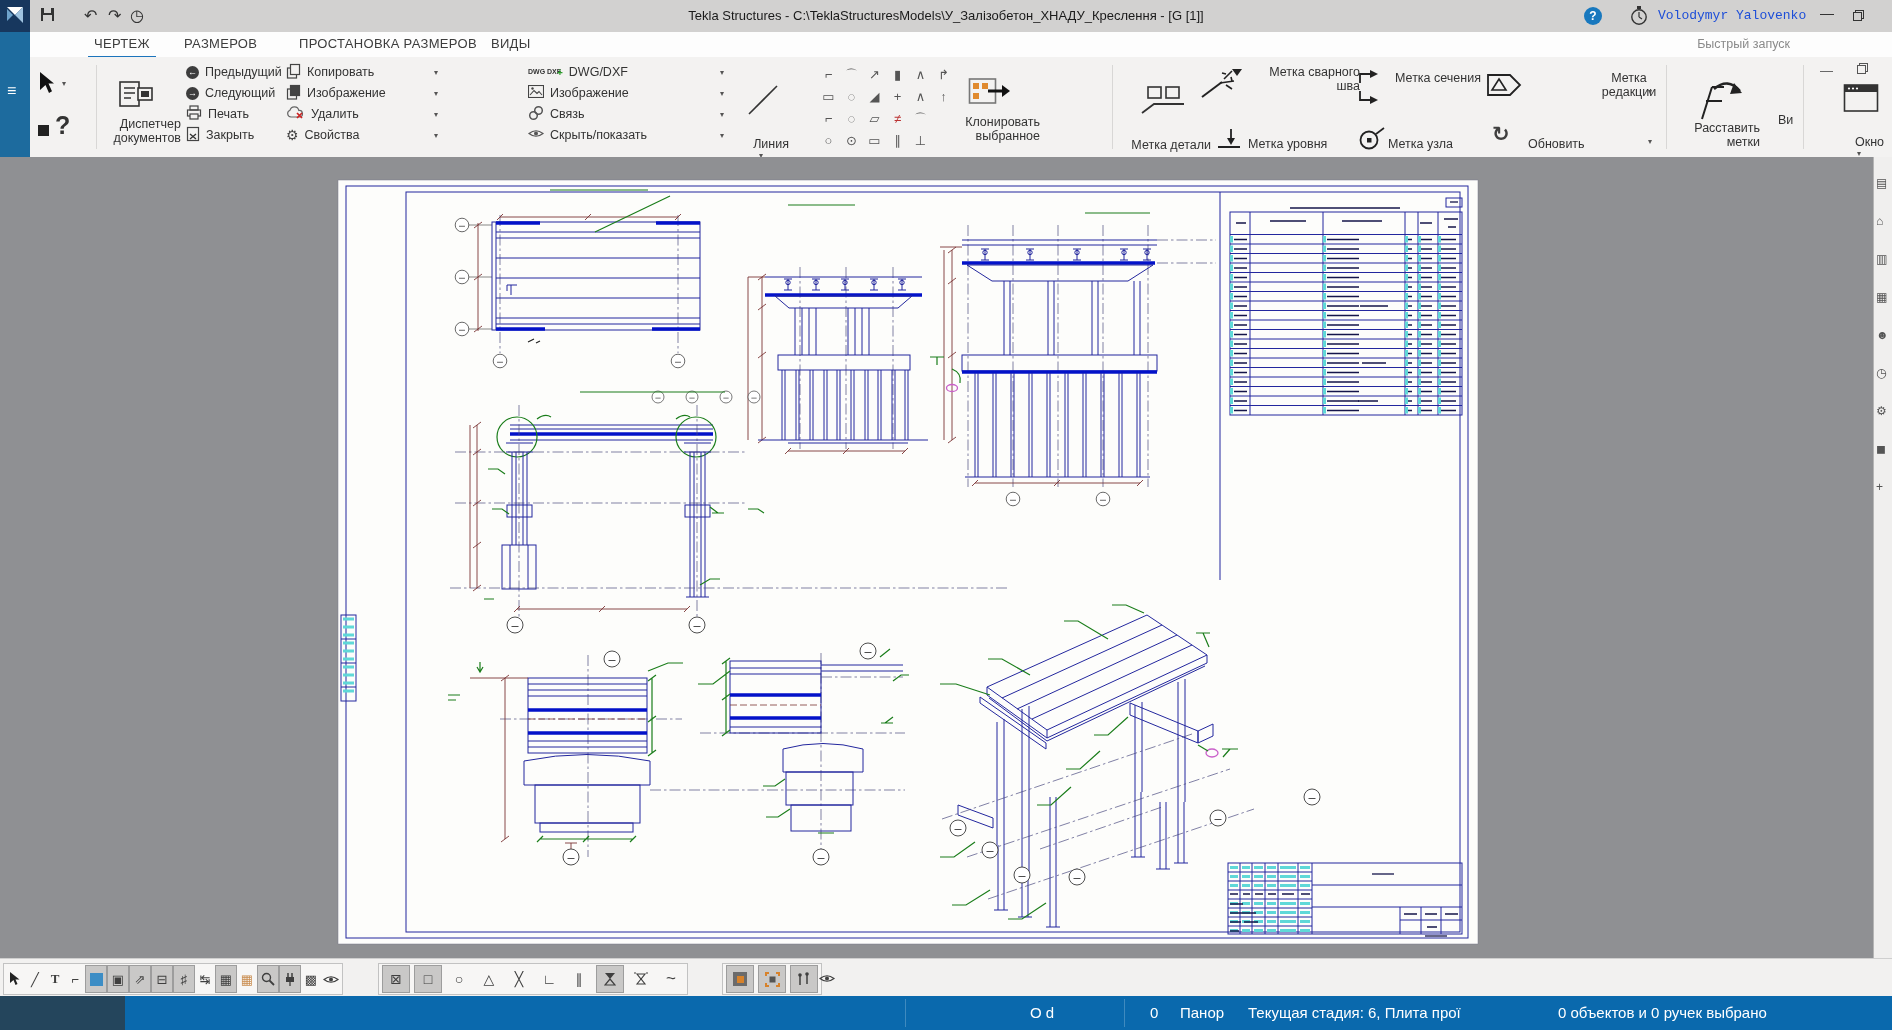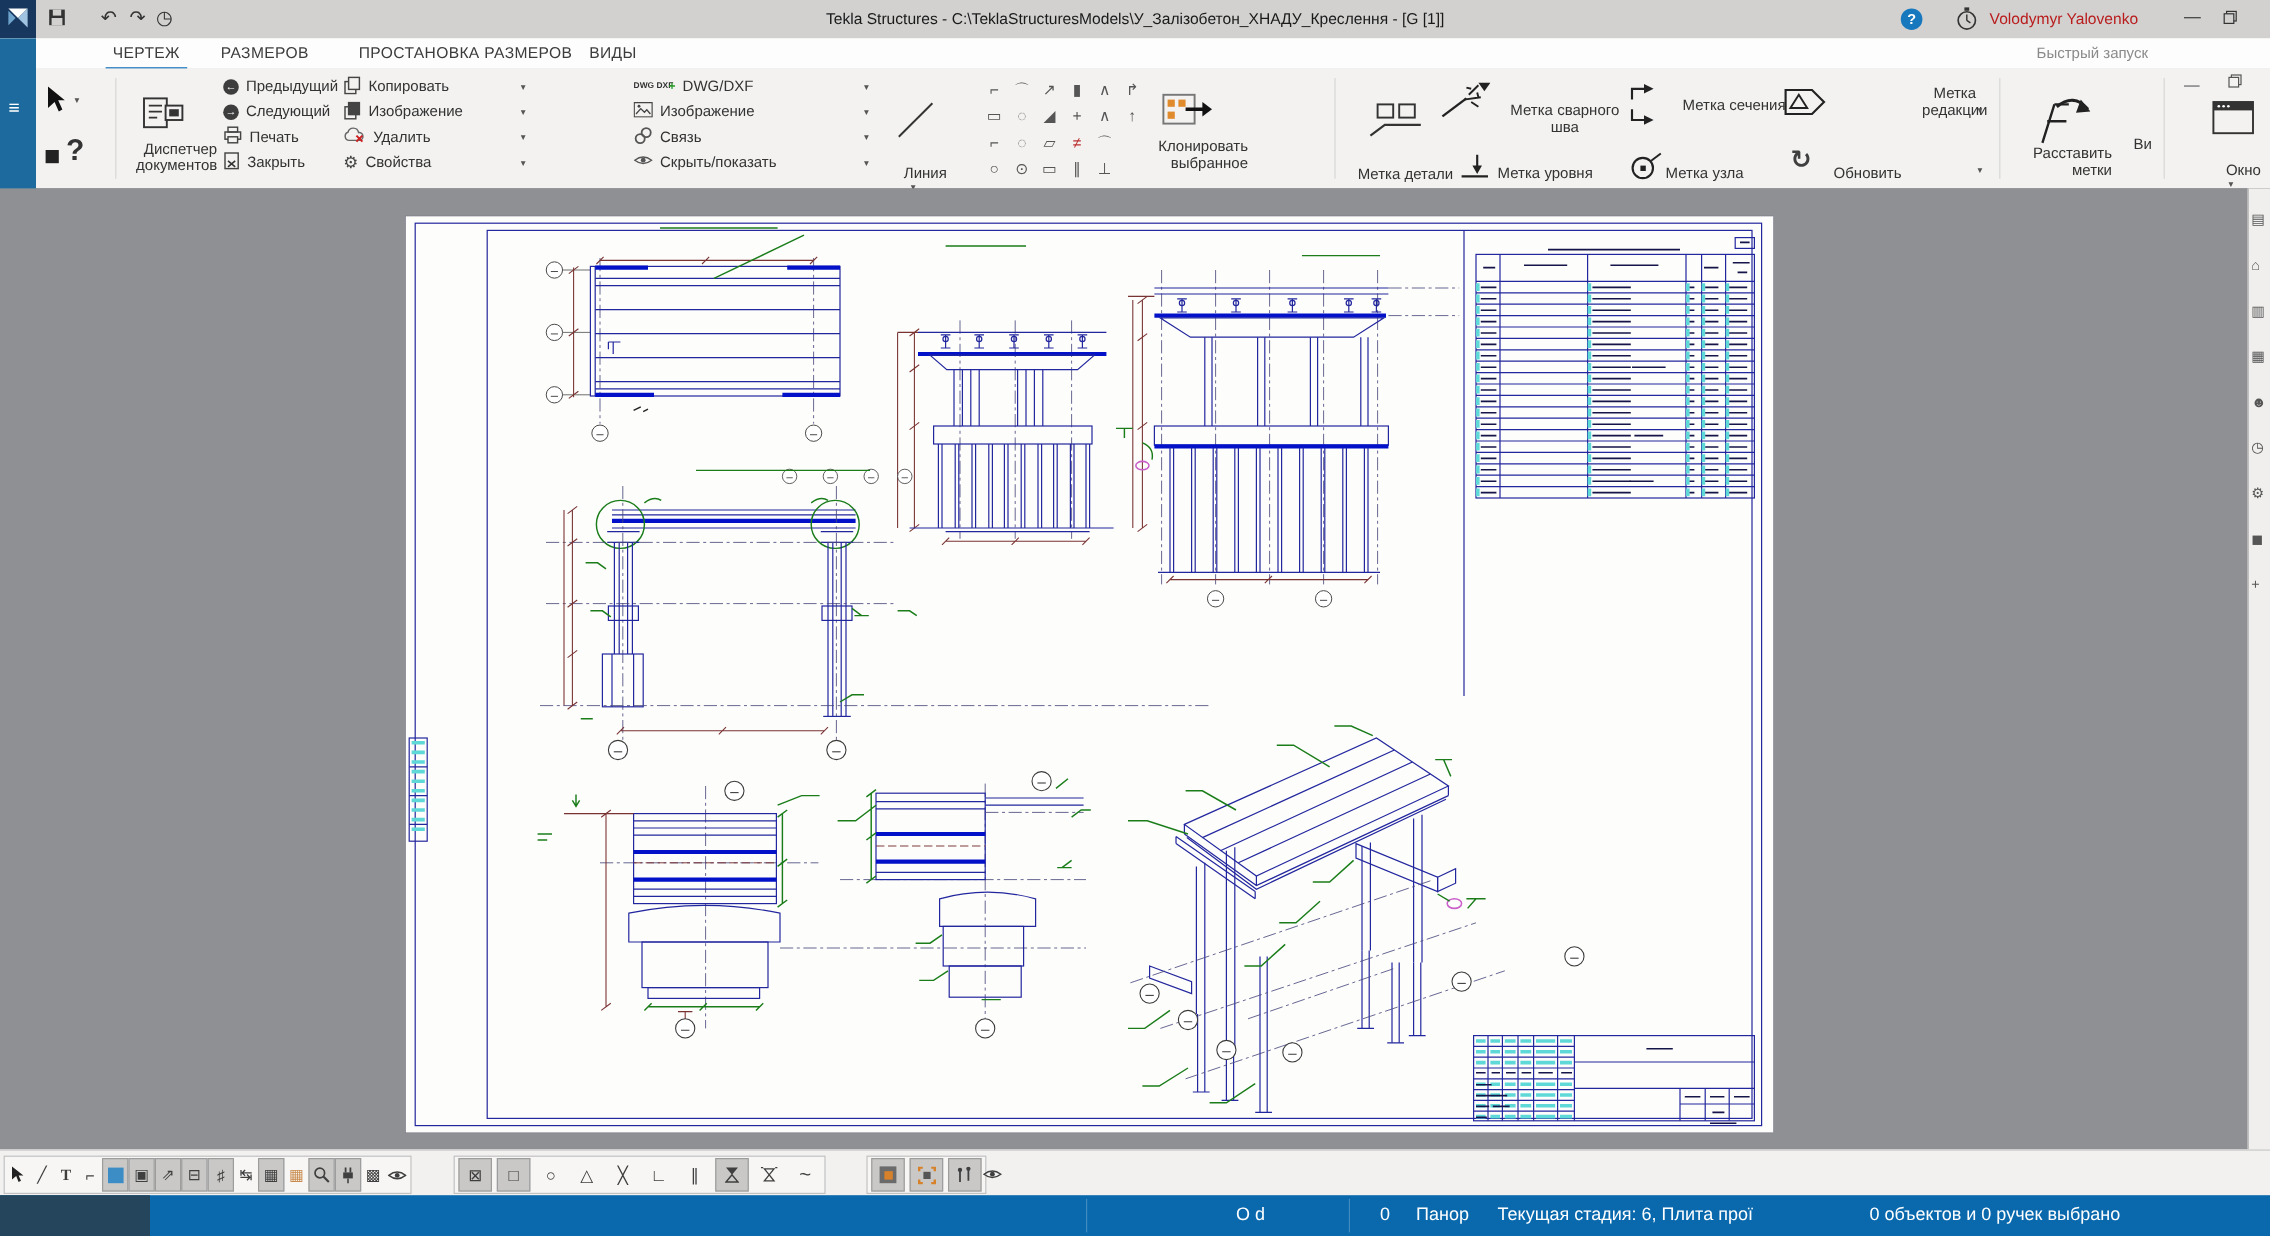--- a/index.html
+++ b/index.html
@@ -6,21 +6,21 @@
   .app{position:relative;width:1892px;height:1030px;overflow:hidden;
        font-family:"Liberation Sans","DejaVu Sans",sans-serif;color:#222;background:#f3f2f1;}
   .abs{position:absolute;}
   
   .titlebar{position:absolute;left:0;top:0;width:1892px;height:32px;background:#d2d1d0;}
   .logo{position:absolute;left:0;top:0;width:30px;height:32px;background:#17375e;}
   .tb-ic{position:absolute;top:7px;font-size:16px;color:#333;line-height:18px;}
   .tb-title{position:absolute;left:0;top:0;width:100%;text-align:center;font-size:13px;line-height:32px;color:#1a1a1a;}
   .helpc{position:absolute;left:1584px;top:7px;width:18px;height:18px;border-radius:50%;background:#1878be;color:#fff;
          font-size:12px;font-weight:bold;text-align:center;line-height:18px;}
-  .tb-user{position:absolute;left:1658px;top:0;font-size:13px;line-height:32px;color:#b91c1c;}
+  .tb-user{position:absolute;left:1658px;top:0;font-size:13px;line-height:32px;color:#1d4ed8;font-family:Liberation Mono, monospace;}
   
   .tabrow{position:absolute;left:0;top:32px;width:1892px;height:25px;background:#fdfdfd;border-bottom:1px solid #e8e8e8;}
   .tab{position:absolute;top:0;height:24px;line-height:24px;font-size:13px;letter-spacing:.3px;color:#3c3c3c;padding:0 6px;}
   .tab.active{border-bottom:3px solid #1b74bc;}
   .qlaunch{position:absolute;right:102px;top:0;font-size:12.5px;line-height:24px;color:#8a8a8a;}
   
   .ribbon{position:absolute;left:0;top:57px;width:1892px;height:100px;background:#f3f2f1;border-bottom:2px solid #707070;}
   .bluestrip{position:absolute;left:0;top:32px;width:30px;height:125px;background:#1d6b9e;z-index:5;}
   .burger{position:absolute;left:7px;top:50px;color:#fff;font-size:16px;}
   .rrow{position:absolute;height:20px;display:flex;align-items:center;gap:6px;font-size:12.5px;color:#333;white-space:nowrap;}
@@ -287,40 +287,40 @@
     </span>
     <div class="biglabel" style="left:1107px;top:81px;width:104px">Метка детали</div>
 
     <span class="abs" style="left:1200px;top:10px">
       <svg width="42" height="34">
           <path d="M2,30 L22,15" stroke="#222" stroke-width="2"></path>
           <path d="M24,12 l8,-8 M22,6 l4,1 M32,14 l-1,-4 M20,16 l14,-2 M26,18 l6,4" stroke="#222" stroke-width="1.6"></path>
           <polygon points="32,2 42,2 37,9" fill="#222"></polygon>
         </svg>
     </span>
-    <div class="biglabel" style="left:1248px;top:28px;width:112px;text-align:center">Метка сварного шва</div>
+    <div class="biglabel" style="left:1248px;top:8px;width:112px;text-align:right">Метка сварного шва</div>
 
     <span class="abs" style="left:1216px;top:70px">
       <svg width="26" height="24">
           <path d="M15,2 V13" stroke="#222" stroke-width="1.8"></path>
           <polygon points="11,11 19,11 15,18" fill="#222"></polygon>
           <path d="M2,20 H24" stroke="#222" stroke-width="2"></path>
         </svg>
     </span>
     <div class="biglabel" style="left:1248px;top:80px;width:100px;text-align:left">Метка уровня</div>
 
     <span class="abs" style="left:1356px;top:12px">
       <svg width="24" height="38">
           <path d="M4,14 V5 H15" stroke="#222" stroke-width="1.8" fill="none"></path>
           <polygon points="14,1 22,5 14,9" fill="#222"></polygon>
           <path d="M4,22 V31 H15" stroke="#222" stroke-width="1.8" fill="none"></path>
           <polygon points="14,27 22,31 14,35" fill="#222"></polygon>
         </svg>
     </span>
-    <div class="biglabel" style="left:1388px;top:24px;width:100px;text-align:right">Метка сечения</div>
+    <div class="biglabel" style="left:1388px;top:14px;width:100px;text-align:center">Метка сечения</div>
 
     <span class="abs" style="left:1358px;top:68px">
       <svg width="28" height="28">
           <circle cx="11" cy="15" r="8.5" fill="none" stroke="#222" stroke-width="1.8"></circle>
           <rect x="9" y="13" width="4.5" height="4.5" fill="#222"></rect>
           <path d="M18,9 L26,3" stroke="#222" stroke-width="1.6"></path>
         </svg>
     </span>
     <div class="biglabel" style="left:1388px;top:80px;width:90px;text-align:left">Метка узла</div>
 

